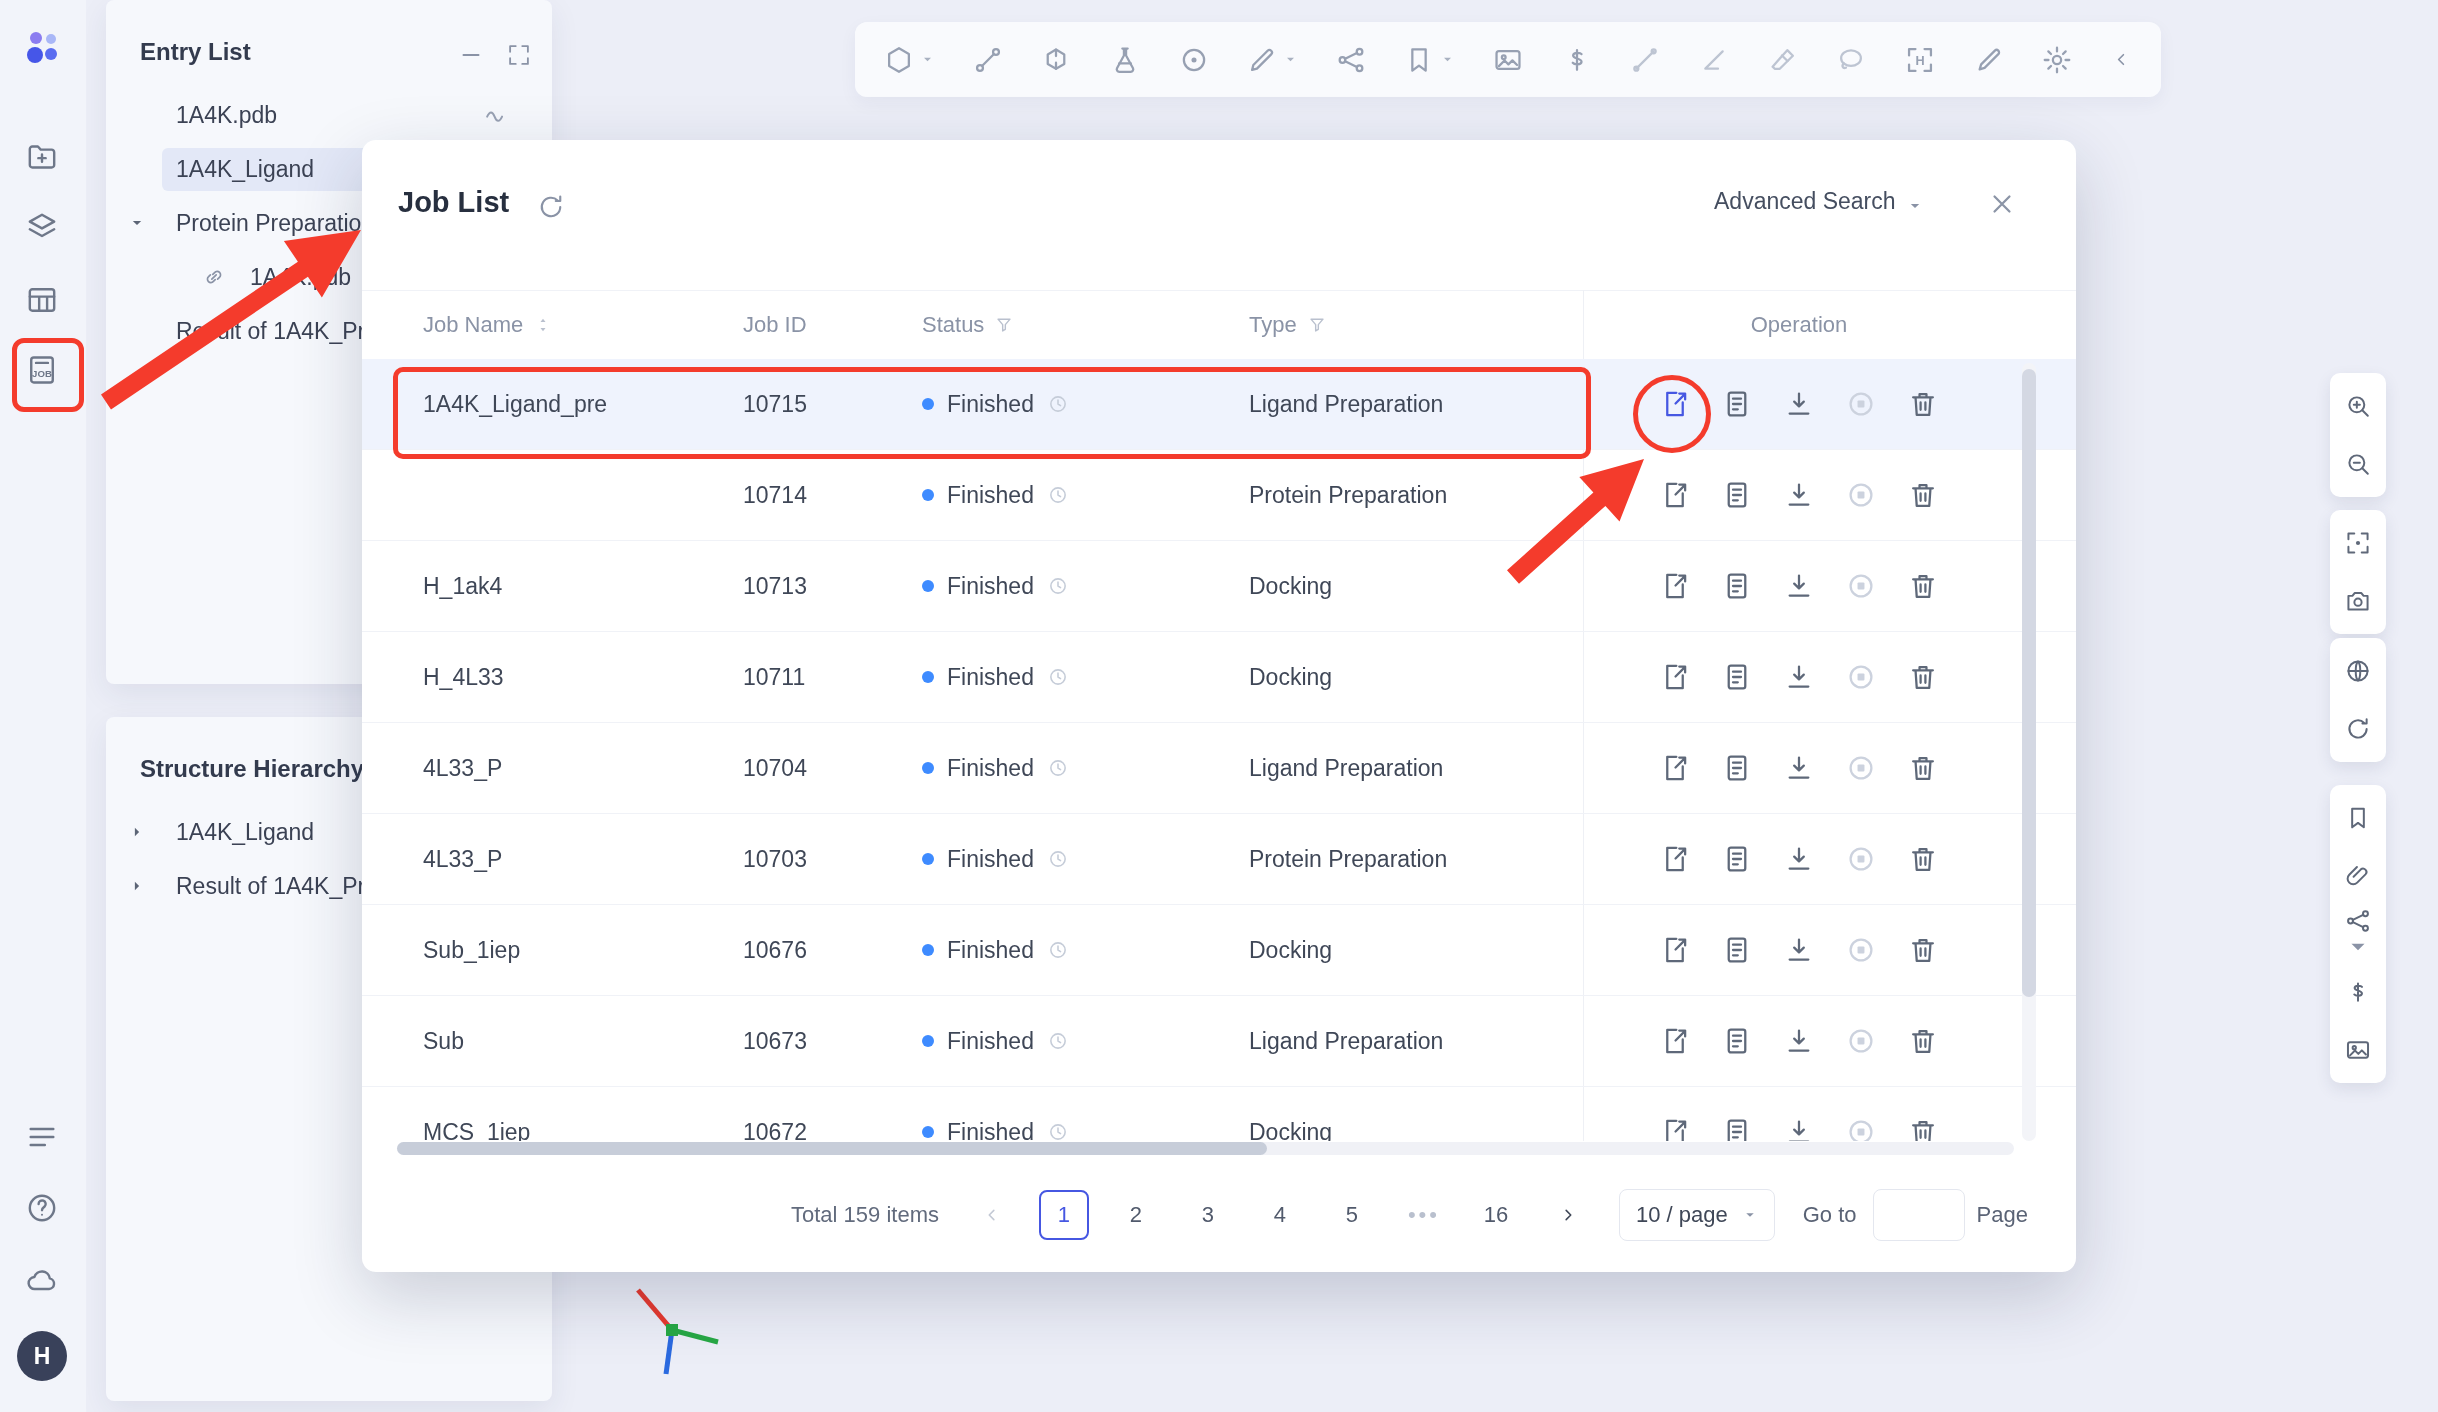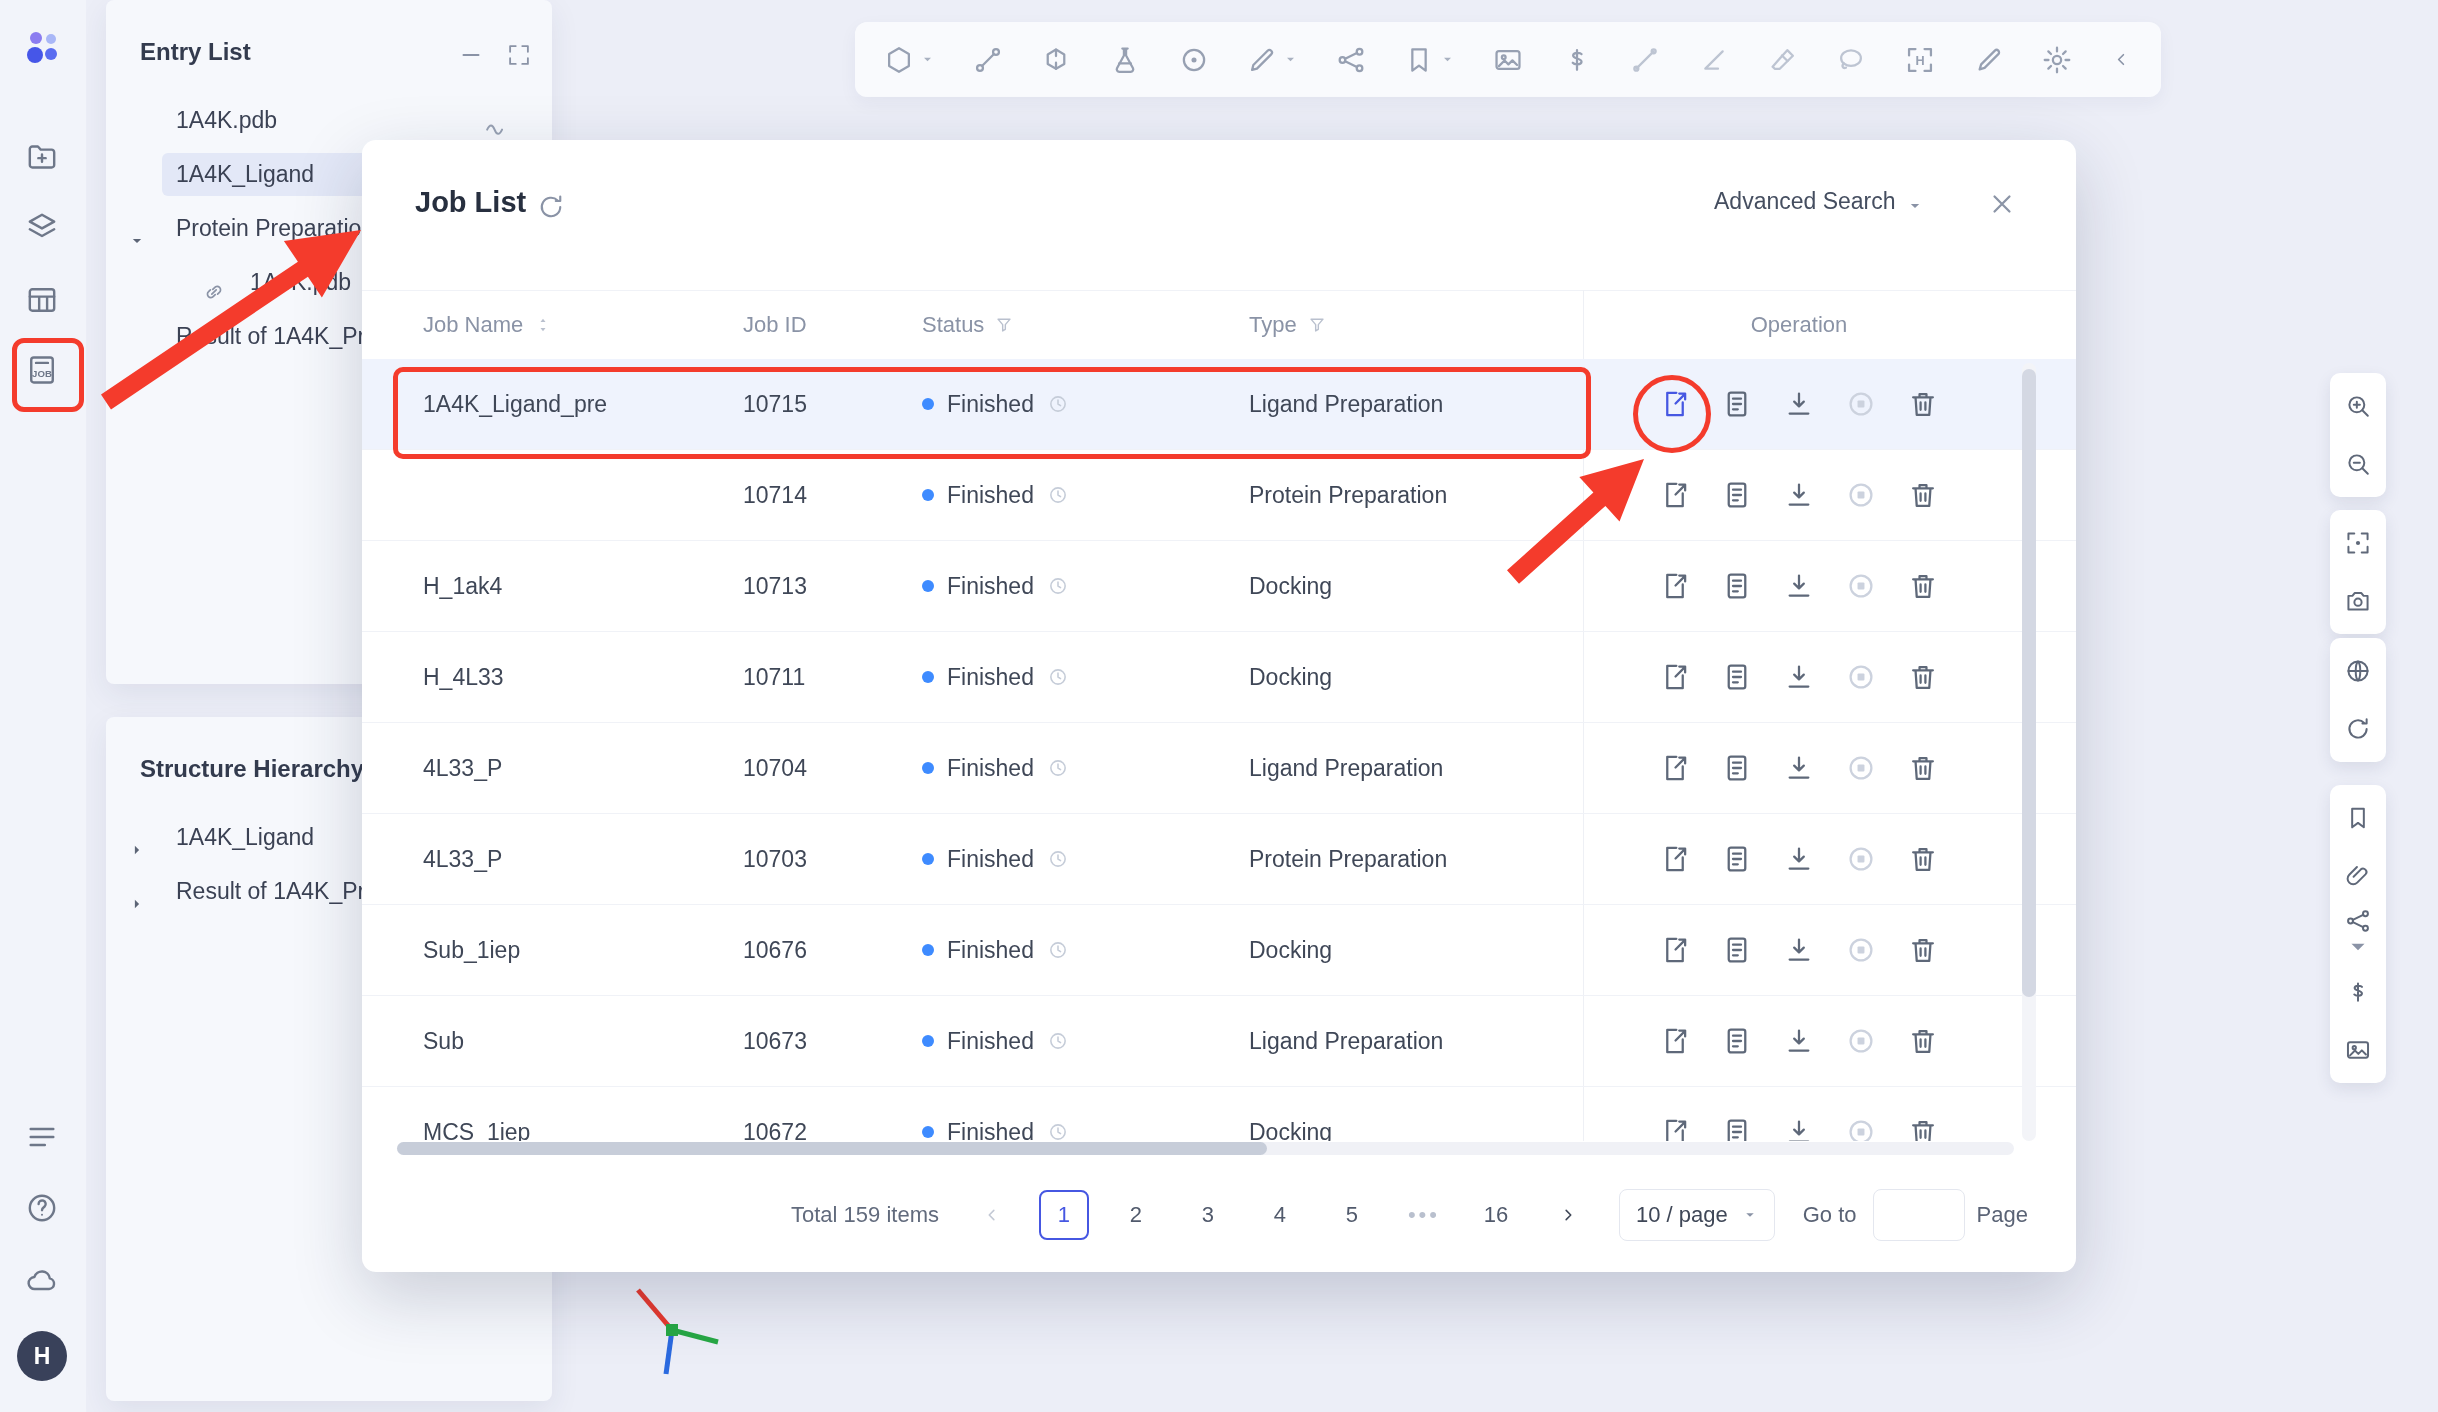--- a/index.html
+++ b/index.html
@@ -16,21 +16,21 @@
   #avatar{position:absolute;left:17px;top:1331px;width:50px;height:50px;border-radius:50%;background:#39415a;color:#fff;display:flex;align-items:center;justify-content:center;font-size:23px;font-weight:600;}
 
   
   .panel{position:absolute;left:106px;width:446px;background:#f6f8fc;border-radius:8px;box-shadow:0 10px 30px rgba(35,45,90,.08);z-index:5;}
   #entry-panel{top:0;height:684px;}
   #hier-panel{top:717px;height:684px;}
   .panel-title{position:absolute;left:34px;top:38px;font-size:24px;font-weight:700;color:#333b4e;white-space:nowrap;}
   .panel-controls{position:absolute;right:20px;top:42px;display:flex;gap:22px;color:#8a93a6;}
   .panel-controls .icon{width:26px;height:26px;}
   .tree{position:absolute;left:0;top:88px;right:0;}
-  .tree-row{display:flex;align-items:flex-end;height:54px;padding-left:22px;color:#3b4254;font-size:23px;white-space:nowrap;position:relative;}
+  .tree-row{display:flex;align-items:center;height:54px;padding-left:22px;color:#3b4254;font-size:23px;white-space:nowrap;position:relative;}
   .tree-caret{width:34px;color:#5c6576;display:flex;align-items:center;}
   .tree-caret .icon{width:18px;height:18px;}
   .tree-caret.spacer{height:1px;}
   .tree-label{padding:8px 14px;border-radius:6px;}
   .tree-label.sel{background:#e3e8f7;flex:1;margin-right:12px;}
   .tree-row.ind1{padding-left:96px;}
   .lead-icon{width:24px;height:24px;color:#8a93a6;margin-right:10px;}
   .tree-trail{width:28px;height:28px;color:#98a1b3;margin-left:auto;margin-right:42px;}
 
   
@@ -46,21 +46,21 @@
   .rtg0{top:373px;} .rtg1{top:510px;} .rtg2{top:638px;} .rtg3{top:785px;}
   .rt-btn{width:56px;height:58px;display:flex;flex-direction:column;align-items:center;justify-content:center;color:#5f6879;}
   .rt-btn .icon{width:28px;height:28px;}
   .rt-caret{width:14px;height:14px;margin-top:-2px;color:#8a93a6;}
 
   
   #gizmo{position:absolute;left:600px;top:1266px;width:160px;height:130px;z-index:2;}
 
   
   #modal{position:absolute;left:362px;top:140px;width:1714px;height:1132px;background:#fff;border-radius:14px;box-shadow:0 24px 70px rgba(25,35,70,.20);z-index:50;}
-  #modal-title{position:absolute;left:36px;top:46px;font-size:29px;font-weight:700;color:#272f3f;margin-left:17px;}
+  #modal-title{position:absolute;left:36px;top:46px;font-size:29px;font-weight:700;color:#272f3f;}
   #modal-refresh{position:absolute;left:174px;top:52px;width:30px;height:30px;color:#8a93a6;}
   #search-wrap{position:absolute;left:656px;top:34px;width:660px;height:60px;border-bottom:1px solid #e3e6ee;}
   #search-input{width:600px;height:100%;border:0;outline:0;background:transparent;font-size:23px;color:#3f4757;font-family:inherit;}
   #search-input::placeholder{color:#bac1cf;}
   #search-icon{position:absolute;right:6px;top:16px;width:28px;height:28px;color:#7f8899;}
   #advanced{position:absolute;left:1352px;top:48px;display:flex;gap:10px;align-items:flex-end;font-size:23px;color:#454e60;}
   #advanced .icon{width:18px;height:18px;color:#8a93a6;}
   #modal-close{position:absolute;left:1624px;top:48px;width:32px;height:32px;color:#8b94a6;}
 
   

